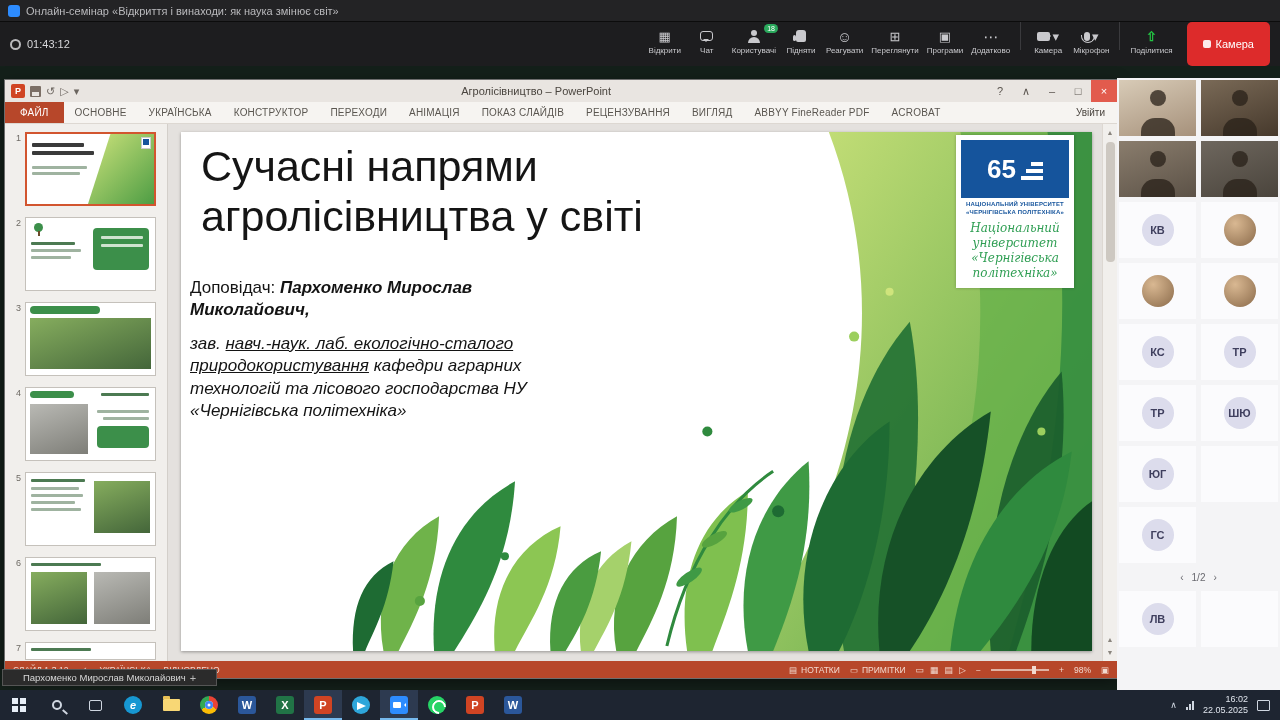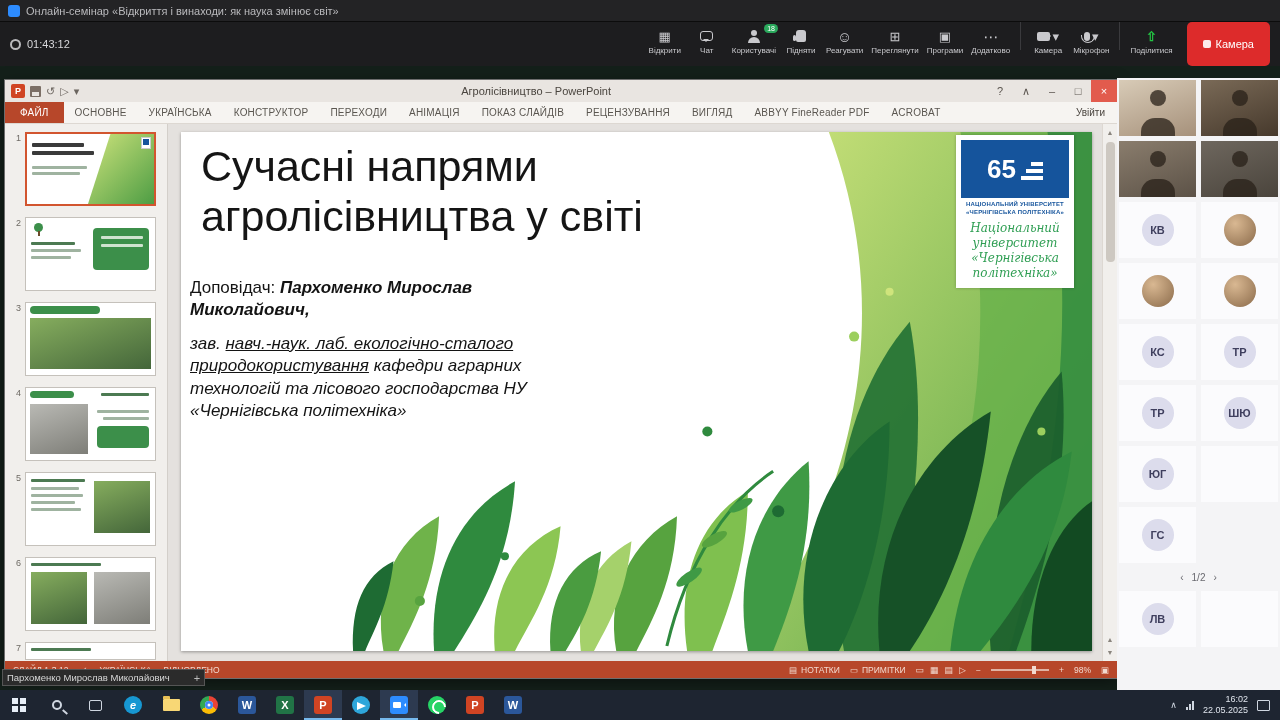--- a/index.html
+++ b/index.html
@@ -118,21 +118,21 @@
   .tile.video2 { background:linear-gradient(160deg,#7a6a57,#46392c); }
   .tile.video3 { background:linear-gradient(160deg,#8a7d6d,#5c5247); }
   .tile.video4 { background:linear-gradient(160deg,#6e675e,#4a443c); }
   .sil::before { content:""; position:absolute; left:50%; top:10px; width:16px; height:16px; margin-left:-8px; border-radius:50%; background:rgba(40,32,24,.75); }
   .sil::after { content:""; position:absolute; left:50%; bottom:-4px; width:34px; height:22px; margin-left:-17px; border-radius:14px 14px 0 0; background:rgba(40,32,24,.75); }
   .avatar { position:absolute; left:50%; top:50%; width:32px; height:32px; transform:translate(-50%,-50%); border-radius:50%; display:flex; align-items:center; justify-content:center; font-size:11px; font-weight:bold; color:#3f3f5e; background:#dcdcec; }
   .avatar.photo { background:radial-gradient(circle at 35% 30%, #d9b892, #8a6a4a); }
   .pager { grid-column:1 / -1; height:18px; display:flex; align-items:center; justify-content:center; gap:8px; color:#6a6a70; font-size:10px; }
 
   
-  .name-chip { position:absolute; left:2px; top:669px; height:17px; background:#2b2b2b; border:1px solid #555; color:#d8d8d8; font-size:9.5px; display:flex; align-items:center; gap:24px; padding:0 4px; z-index:60; }
+  .name-chip { position:absolute; left:2px; top:669px; height:17px; background:#2b2b2b; border:1px solid #555; color:#d8d8d8; font-size:9.5px; display:flex; align-items:center; gap:4px; padding:0 20px; z-index:60; }
   .chip-plus { color:#bcbcbc; font-size:11px; }
 
   
   .taskbar { position:absolute; left:0; bottom:0; width:1280px; height:30px; background:#1e2531; display:flex; align-items:center; z-index:70; }
   .task-icon { width:38px; height:30px; display:flex; align-items:center; justify-content:center; cursor:default; position:relative; }
   .task-icon.active { background:#2d3a50; box-shadow:inset 0 -2px 0 #76b9ed; }
   .win-grid { width:14px; height:14px; display:grid; grid-template-columns:6px 6px; grid-template-rows:6px 6px; gap:2px; }
   .win-grid i { background:#e7eef7; }
   .i-search { width:10px; height:10px; border:2px solid #cfd6e0; border-radius:50%; position:relative; }
   .i-search::after { content:""; position:absolute; left:8px; top:9px; width:6px; height:2px; background:#cfd6e0; transform:rotate(40deg); }

